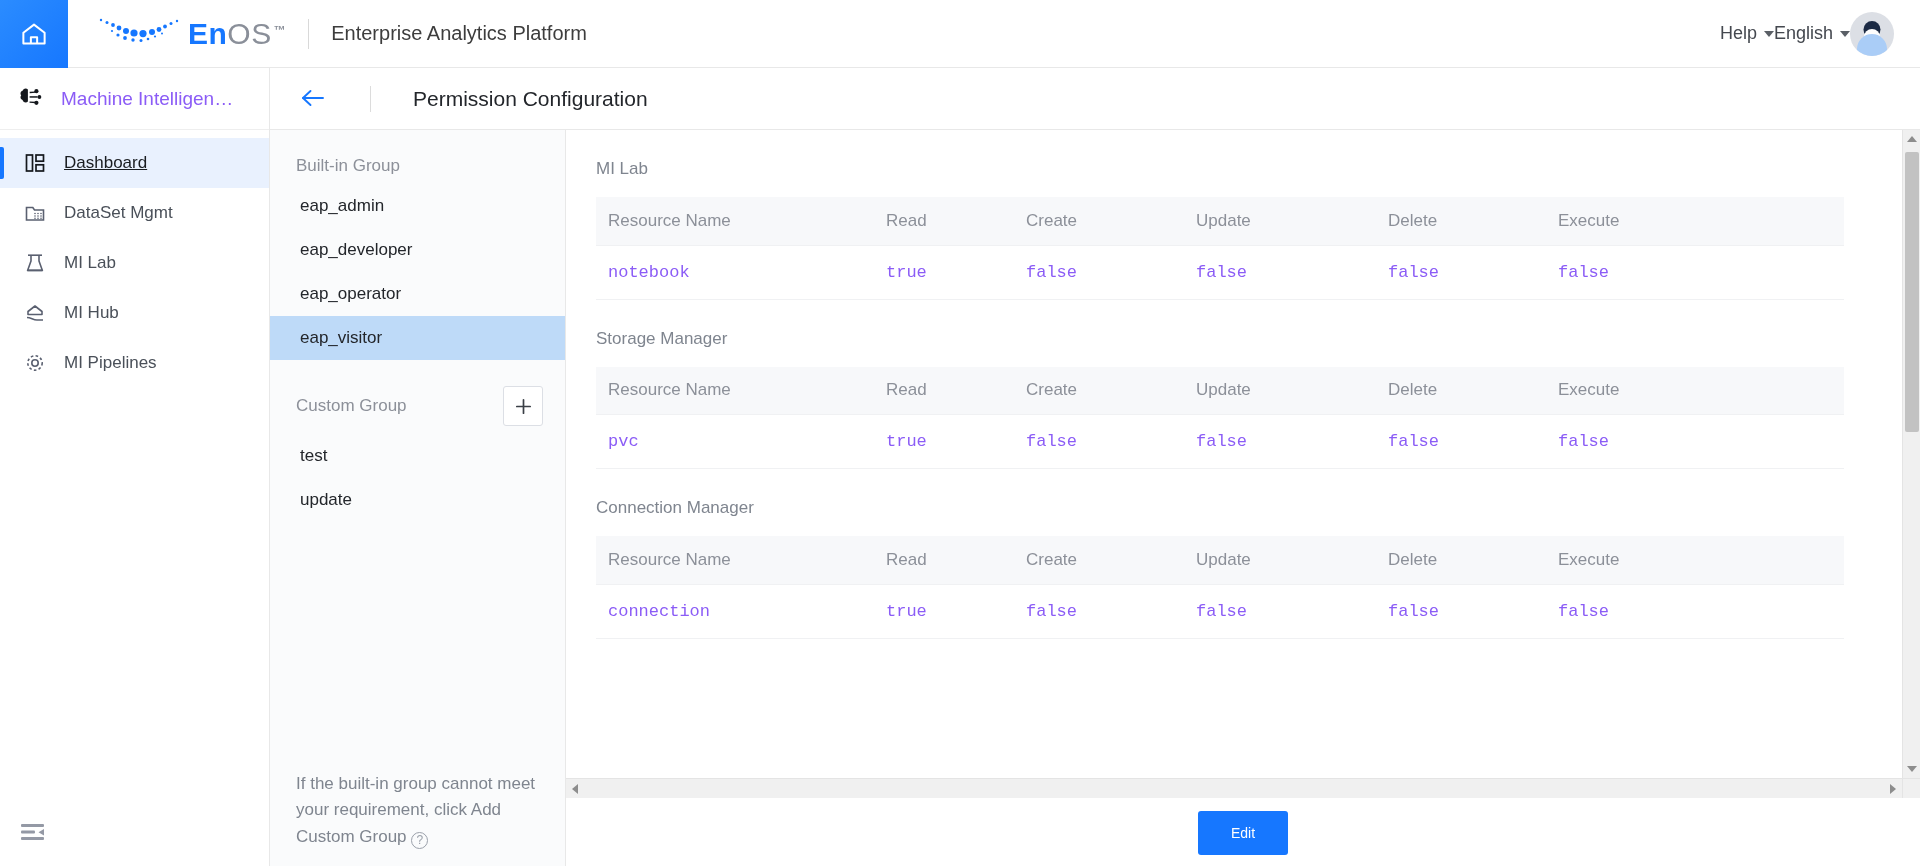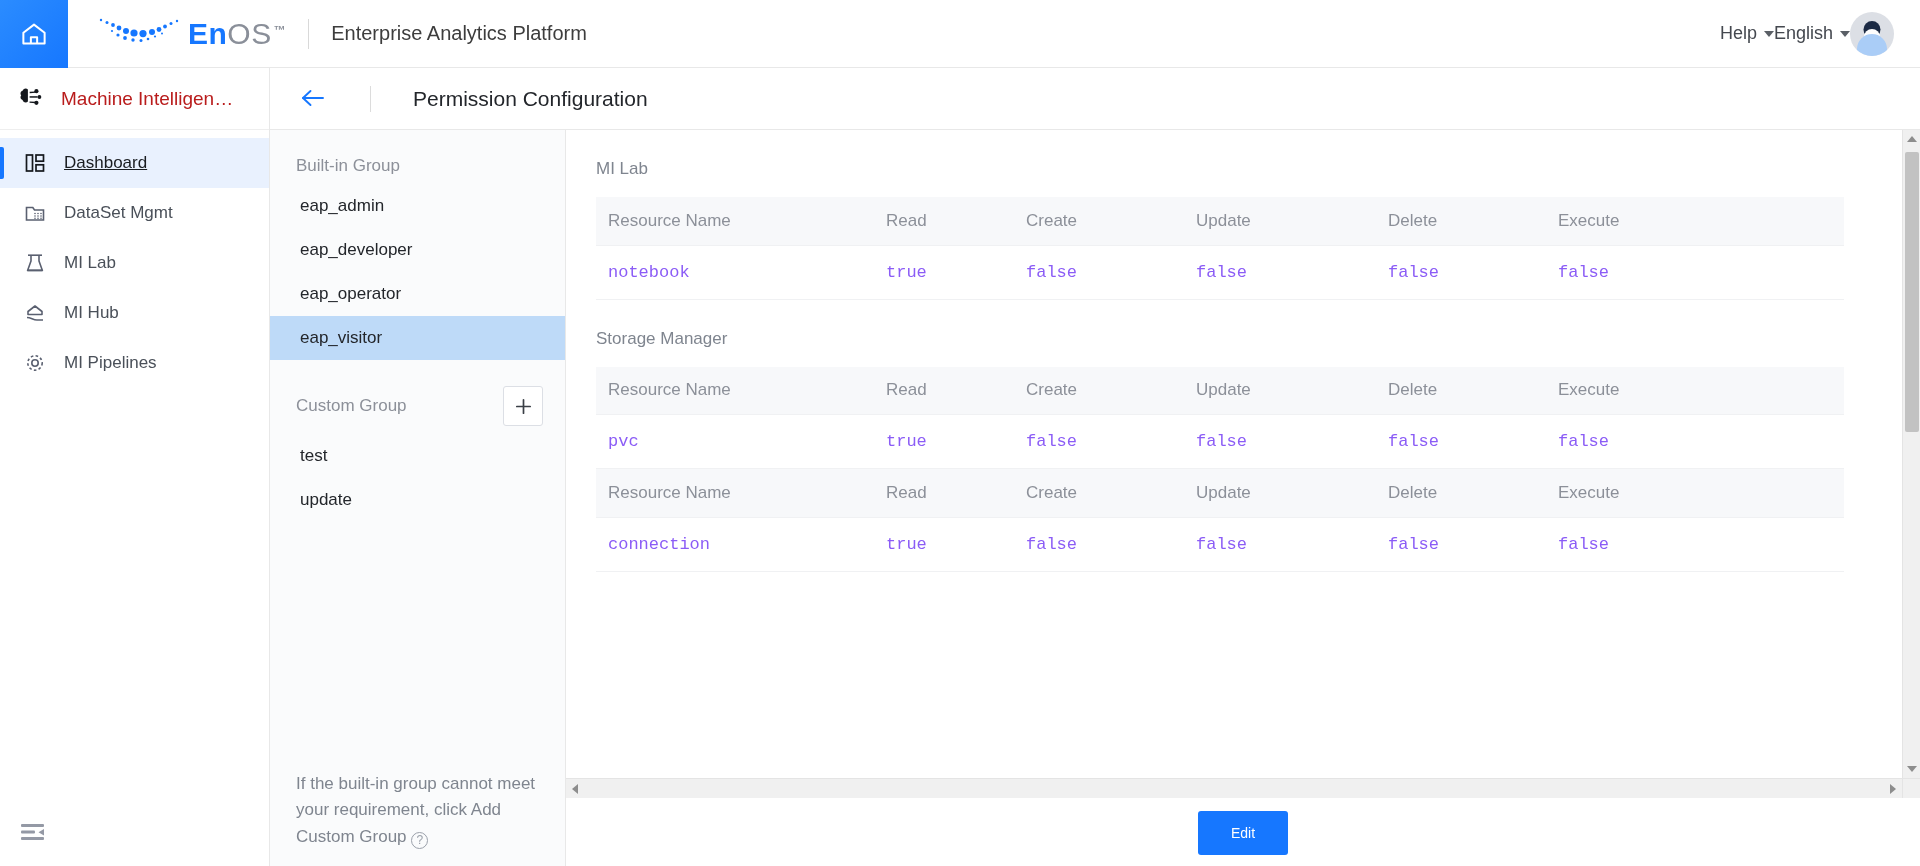--- a/index.html
+++ b/index.html
@@ -82,21 +82,21 @@
   .leftnav {
     position: absolute; top: 68px; left: 0; width: 270px; height: 798px;
     background: #ffffff; border-right: 1px solid #e8e8e8;
   }
   .ln-title {
     height: 62px; display: flex; align-items: center; gap: 17px;
     padding: 0 18px 0 16px;
     border-bottom: 1px solid #eeeeee;
   }
   .ln-title-txt {
-    font-size: 19px; color: #b91c1c; white-space: nowrap; overflow: hidden;
+    font-size: 19px; color: #8b5cf6; white-space: nowrap; overflow: hidden;
   }
   .ln-items { padding-top: 8px; }
   .ln-item {
     position: relative; height: 50px; display: flex; align-items: center;
     gap: 17px; padding: 0 18px 0 23px; cursor: pointer;
     font-size: 17px; color: #4a5059;
   }
   .ln-item .ln-ico { width: 24px; display: flex; justify-content: center; }
   .ln-item.active {
     background: #e9f1fe; color: #1a1d21; text-decoration: underline;
@@ -540,20 +540,21 @@
           <td>pvc</td>
           <td>true</td>
           <td>false</td>
           <td>false</td>
           <td>false</td>
           <td>false</td>
         </tr>
       </tbody>
     </table>
 
+    <div class="sec-title">Connection Manager</div>
     <table class="perm">
       <colgroup>
           <col class="c0">
           <col class="c1">
           <col class="c2">
           <col class="c3">
           <col class="c4">
           <col class="c5">
         </colgroup>
       <thead>

